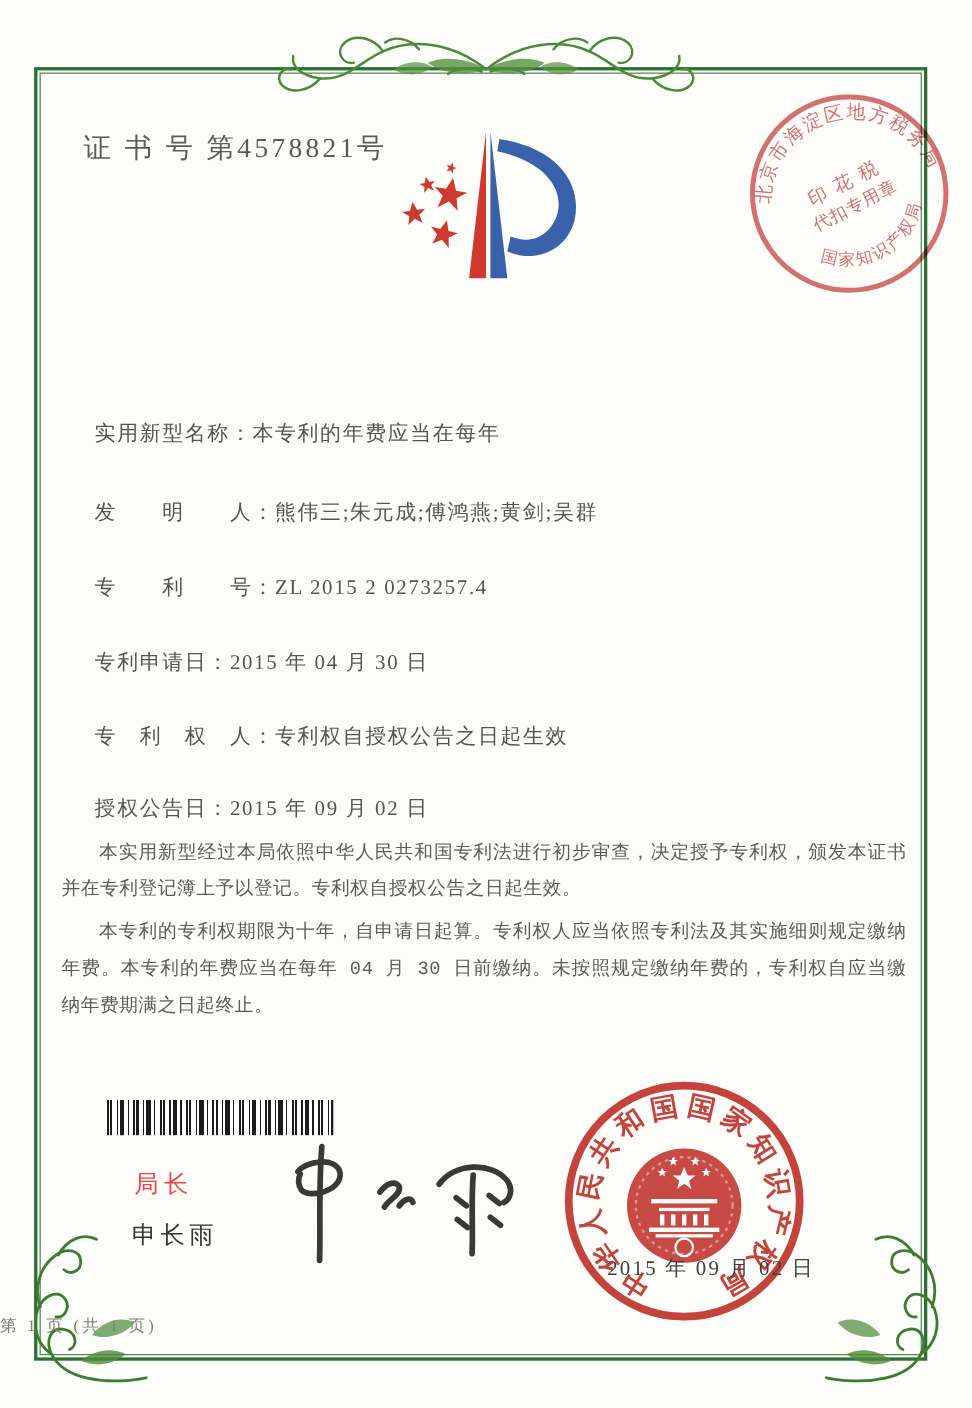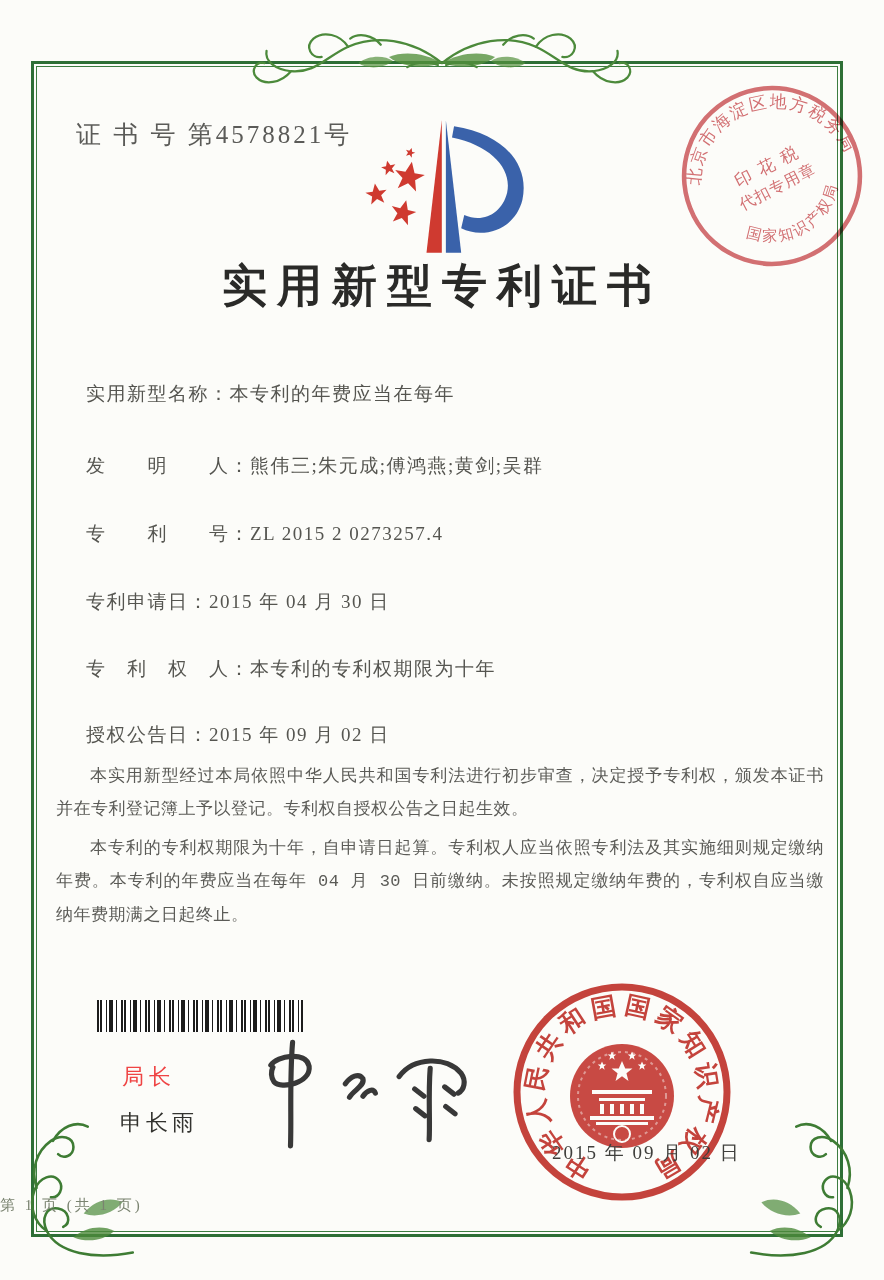--- a/index.html
+++ b/index.html
@@ -103,28 +103,27 @@
     <path d="M104,8 L104,138 L119,138 Z" fill="#3a62aa"></path>
     <g fill="#cf3a30">
       <use href="#star" transform="translate(69,40) scale(0.5) rotate(18)"></use>
       <use href="#star" transform="translate(48,55) scale(0.75) rotate(-12)"></use>
       <use href="#star" transform="translate(68,64) scale(1.55) rotate(10)"></use>
       <use href="#star" transform="translate(36,81) scale(1.1) rotate(-8)"></use>
       <use href="#star" transform="translate(62,99) scale(1.3) rotate(14)"></use>
     </g>
   </svg>
 
-  <div class="title">实用新型专利证书</div>
 
   <div class="fields">
     <div class="field-row f0"><span>实用新型名称：</span><span>本专利的年费应当在每年</span></div>
     <div class="field-row f1"><span>发　　明　　人：</span><span>熊伟三;朱元成;傅鸿燕;黄剑;吴群</span></div>
     <div class="field-row f2"><span>专　　利　　号：</span><span>ZL 2015 2 0273257.4</span></div>
     <div class="field-row f3"><span>专利申请日：</span><span>2015 年 04 月 30 日</span></div>
-    <div class="field-row f4"><span>专　利　权　人：</span><span>本专利的专利权期限为十年</span></div>
+    <div class="field-row f4"><span>专　利　权　人：</span><span>专利权自授权公告之日起生效</span></div>
     <div class="field-row f5"><span>授权公告日：</span><span>2015 年 09 月 02 日</span></div>
   </div>
 
   <div class="paras">
     <p>本实用新型经过本局依照中华人民共和国专利法进行初步审查，决定授予专利权，颁发本证书并在专利登记簿上予以登记。专利权自授权公告之日起生效。</p>
     <p>本专利的专利权期限为十年，自申请日起算。专利权人应当依照专利法及其实施细则规定缴纳年费。本专利的年费应当在每年 04 月 30 日前缴纳。未按照规定缴纳年费的，专利权自应当缴纳年费期满之日起终止。</p>
   </div>
 
   <div class="barcode"></div>
 

